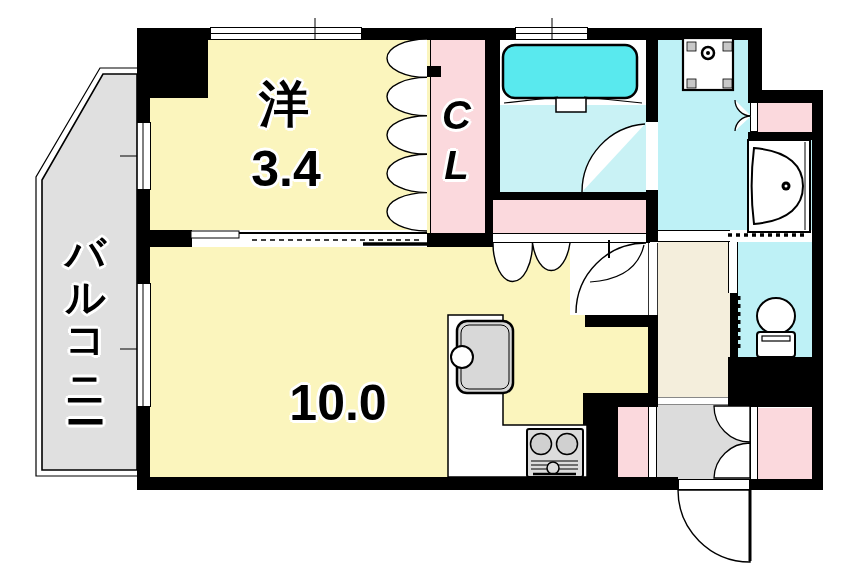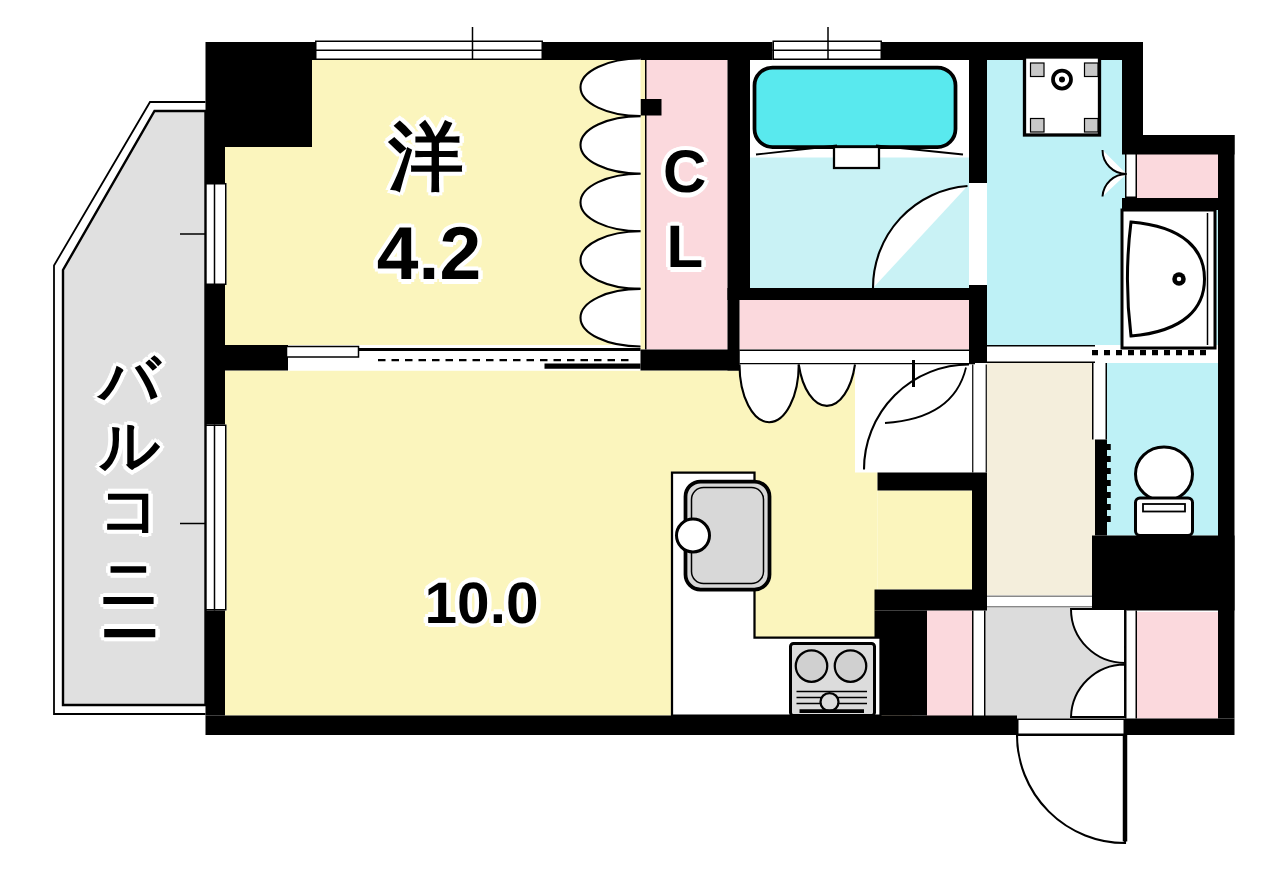--- a/index.html
+++ b/index.html
@@ -8,21 +8,21 @@
   .wall{position:absolute;background:#000;}
   .fill{position:absolute;}
   .band{position:absolute;background:#fff;border-top:1.5px solid #000;border-bottom:1.5px solid #000;box-sizing:border-box;}
   .strip{position:absolute;background:#fff;border-left:1px solid #000;border-right:1px solid #000;box-sizing:border-box;}
   .gap{position:absolute;background:#fff;}
   svg.overlay{position:absolute;left:0;top:0;pointer-events:none;}
   .room-label{position:absolute;color:#000;font-weight:bold;text-align:center;
      text-shadow:#fff 3px 0 0,#fff -3px 0 0,#fff 0 3px 0,#fff 0 -3px 0,
                  #fff 2px 2px 0,#fff -2px 2px 0,#fff 2px -2px 0,#fff -2px -2px 0;}
   .v-label{writing-mode:vertical-rl;text-orientation:mixed;}
-  .stack{word-break:break-all;line-height:50px;}
+  .stack{word-break:break-all;line-height:50px;font-style:italic;}
 </style>
 </head>
 <body>
 
 <div class="plan">
 
   <div class="fill" style="left:150px;top:40px;width:280px;height:193px;background:#FBF5BD;"></div>
   <div class="fill" style="left:430px;top:40px;width:55px;height:193px;background:#FBD9DD;border-left:1px solid #000;box-sizing:border-box;"></div>
   <div class="fill" style="left:500px;top:40px;width:146px;height:65px;background:#fff;"></div>
   <div class="fill" style="left:500px;top:105px;width:146px;height:87px;background:#C9F2F5;"></div>
@@ -191,18 +191,18 @@
       <path d="M 750,478 L 714,478 A 36,36 0 0 1 750,443 Z"></path>
     </g>
 
     <g>
       <path d="M 750,490 L 678,490 A 72,72 0 0 0 750,562 Z" fill="#fff" stroke="#000" stroke-width="1.4"></path>
       <line x1="750" y1="490" x2="750" y2="561" stroke="#000" stroke-width="3"></line>
     </g>
   </svg>
 
   <div class="room-label" style="left:234px;top:76px;width:100px;height:56px;font-size:50px;line-height:56px;">洋</div>
-  <div class="room-label" style="left:236px;top:142px;width:100px;height:54px;font-size:50px;line-height:54px;">4.2</div>
-  <div class="room-label" style="left:241px;top:376px;width:160px;height:54px;font-size:39px;line-height:54px;">10.0</div>
+  <div class="room-label" style="left:236px;top:142px;width:100px;height:54px;font-size:50px;line-height:54px;">3.4</div>
+  <div class="room-label" style="left:258px;top:376px;width:160px;height:54px;font-size:50px;line-height:54px;">10.0</div>
   <div class="room-label stack" style="left:440px;top:90px;width:33px;font-size:40px;">CL</div>
   <div class="room-label v-label" style="left:62px;top:186px;width:52px;height:240px;font-size:40px;letter-spacing:3px;">バルコニー</div>
 
 </div>
 
 </body></html>

